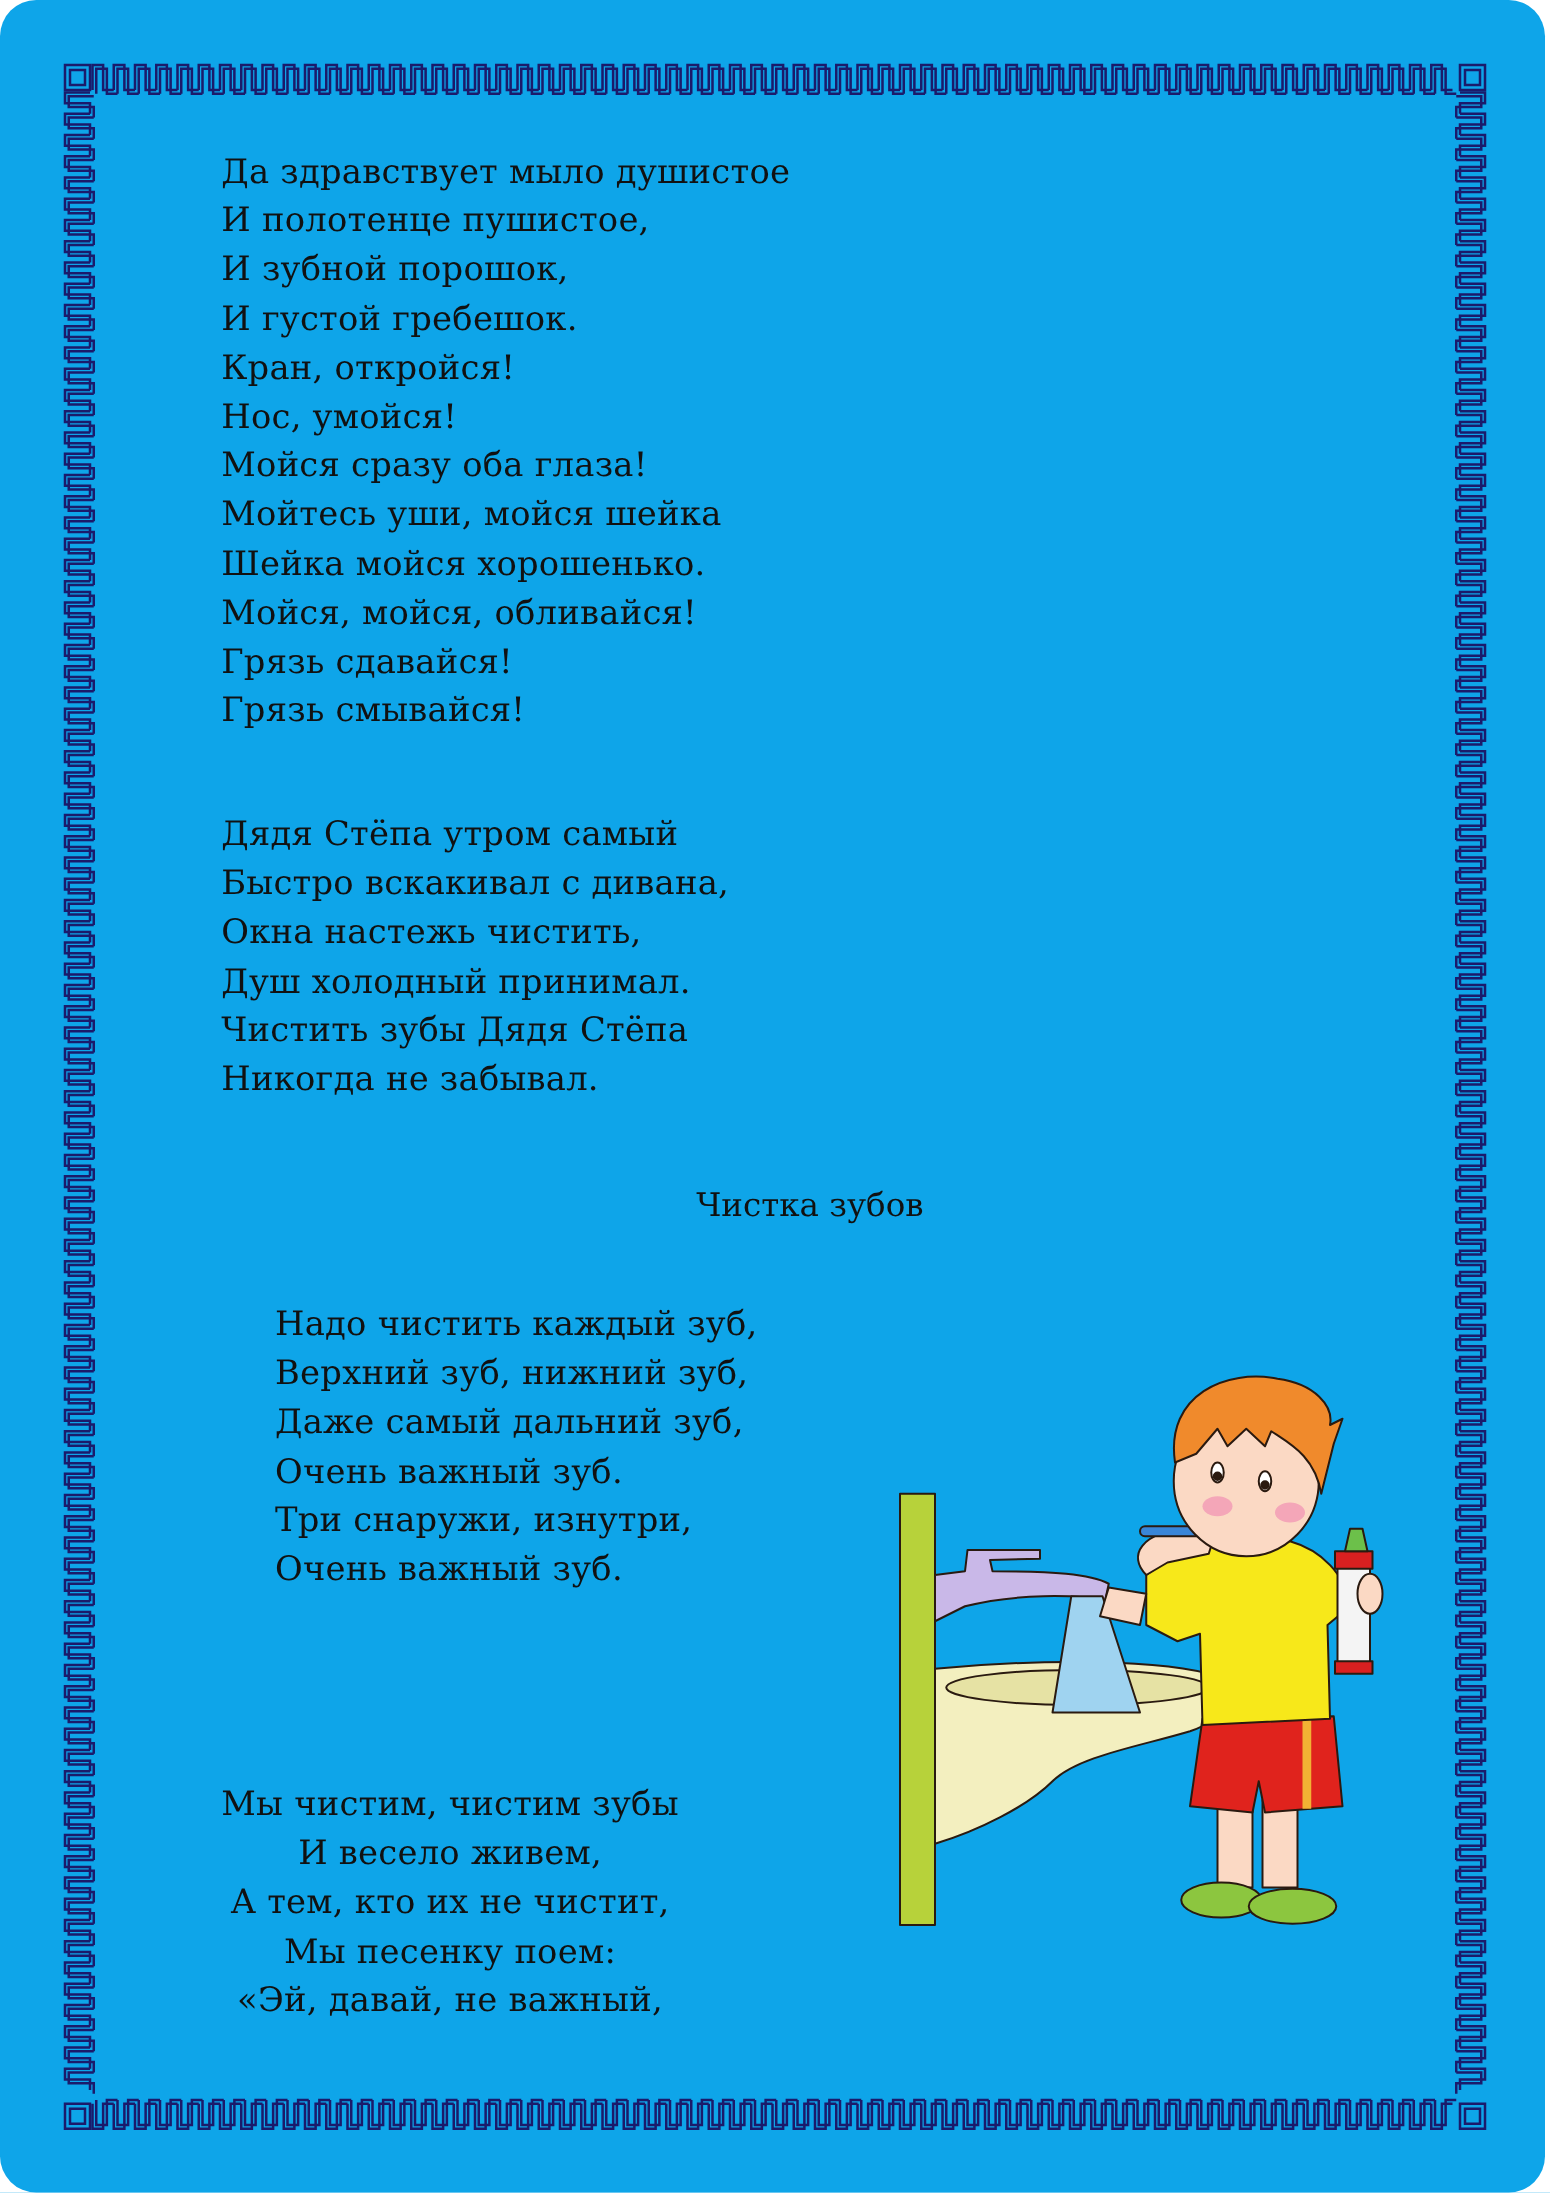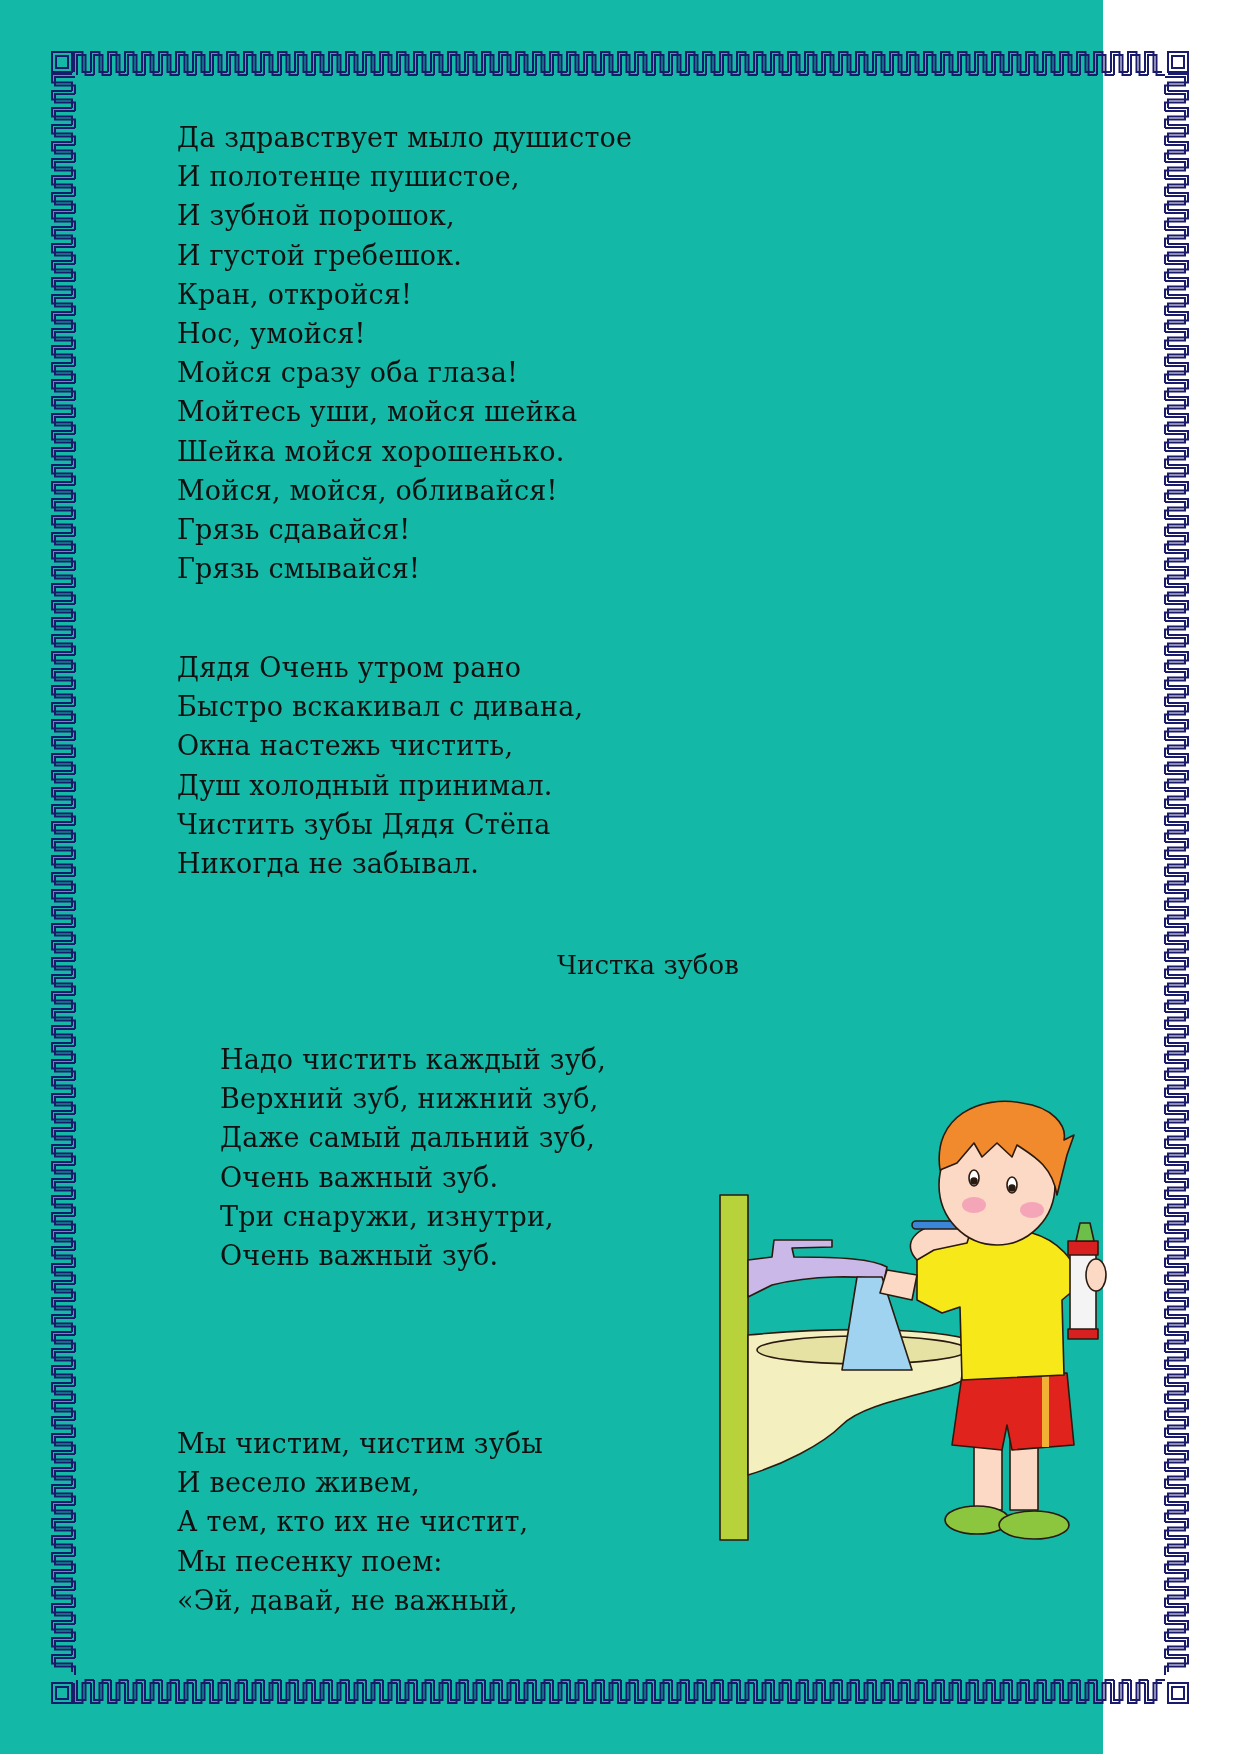--- a/index.html
+++ b/index.html
@@ -1,17 +1,17 @@
 <!DOCTYPE html>
 <html><head>
   <meta charset="utf-8">
   <style>
     html, body { margin: 0; padding: 0; background: #ffffff; }
     body { width: 1240px; height: 1754px; position: relative; overflow: hidden; }
-    .page { position: absolute; left: 0; top: 0; width: 1103px; height: 1754px; background: #14b8a6; }
+    .page { position: absolute; left: 0; top: 0; width: 1236px; height: 1754px; background: #0ea5e9; border-radius: 29px; }
     .border-svg { position: absolute; left: 0; top: 0; width: 1240px; height: 1754px; }
     .poem {
       position: absolute; left: 177px;
       font-family: "DejaVu Serif", "Liberation Serif", serif;
       font-size: 27px; color: #111; line-height: 39.2px;
       letter-spacing: 0.2px;
     }
     .poem .line { display: block; white-space: nowrap; }
     .heading {
       position: absolute; left: 557px; top: 950px;
@@ -55,40 +55,40 @@
     <span class="line">Нос, умойся!</span>
     <span class="line">Мойся сразу оба глаза!</span>
     <span class="line">Мойтесь уши, мойся шейка</span>
     <span class="line">Шейка мойся хорошенько.</span>
     <span class="line">Мойся, мойся, обливайся!</span>
     <span class="line">Грязь сдавайся!</span>
     <span class="line">Грязь смывайся!</span>
   </div>
 
   <div class="poem" style="top:648px;">
-    <span class="line">Дядя Очень утром рано</span>
+    <span class="line">Дядя Стёпа утром самый</span>
     <span class="line">Быстро вскакивал с дивана,</span>
     <span class="line">Окна настежь чистить,</span>
     <span class="line">Душ холодный принимал.</span>
     <span class="line">Чистить зубы Дядя Стёпа</span>
     <span class="line">Никогда не забывал.</span>
   </div>
 
   <div class="heading">Чистка зубов</div>
 
   <div class="poem" style="top:1040px;margin-left:43px;">
     <span class="line">Надо чистить каждый зуб,</span>
     <span class="line">Верхний зуб, нижний зуб,</span>
     <span class="line">Даже самый дальний зуб,</span>
     <span class="line">Очень важный зуб.</span>
     <span class="line">Три снаружи, изнутри,</span>
     <span class="line">Очень важный зуб.</span>
   </div>
 
-  <div class="poem" style="top:1424px;">
+  <div class="poem" style="top:1424px;text-align:center;">
     <span class="line">Мы чистим, чистим зубы</span>
     <span class="line">И весело живем,</span>
     <span class="line">А тем, кто их не чистит,</span>
     <span class="line">Мы песенку поем:</span>
     <span class="line">«Эй, давай, не важный,</span>
   </div>
 
   <svg class="illustration" viewBox="0 0 400 500" xmlns="http://www.w3.org/2000/svg" stroke="#2a1a10" stroke-width="1.6" stroke-linejoin="round">
 
     <rect x="8" y="150" width="28" height="345" fill="#b7d23a"></rect>

